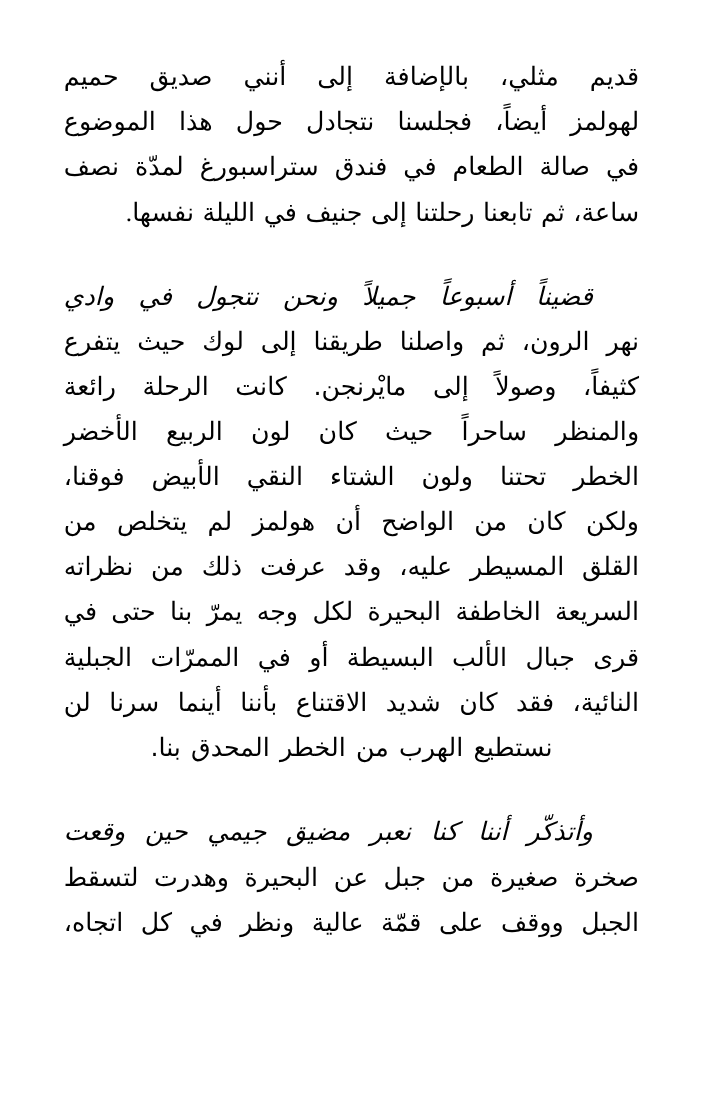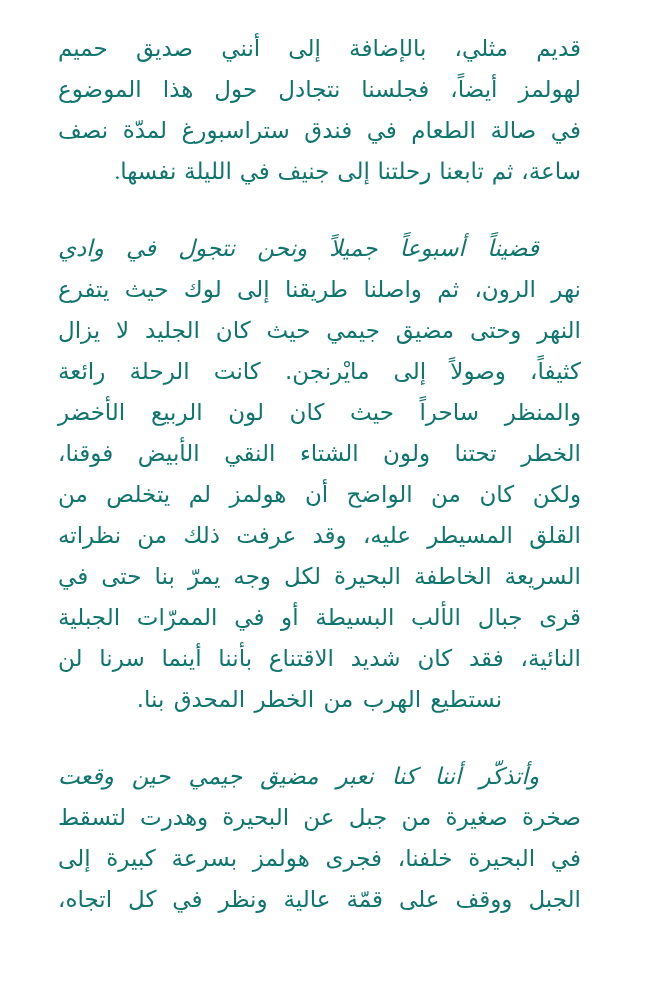--- a/index.html
+++ b/index.html
@@ -6,25 +6,25 @@
     margin: 0;
     padding: 0;
     background: #ffffff;
   }
   .page {
     position: relative;
     width: 651px;
     height: 1000px;
     box-sizing: border-box;
     background: #ffffff;
-    padding: 28px 70px 0 58px;
+    padding: 50px 70px 0 58px;
     direction: rtl;
     unicode-bidi: embed;
     font-family: "DejaVu Sans", sans-serif;
-    color: #0f766e;
+    color: #000000;
     overflow: hidden;
   }
   .para {
     margin: 0;
   }
   .para + .para {
     margin-top: 36px;
   }
   .line {
     font-size: 23px;
@@ -59,32 +59,30 @@
   <div class="para">
     <div class="line">قديم مثلي، بالإضافة إلى أنني صديق حميم</div>
     <div class="line">لهولمز أيضاً، فجلسنا نتجادل حول هذا الموضوع</div>
     <div class="line">في صالة الطعام في فندق ستراسبورغ لمدّة نصف</div>
     <div class="line end">ساعة، ثم تابعنا رحلتنا إلى جنيف في الليلة نفسها.</div>
   </div>
 
   <div class="para">
     <div class="line indent">قضيناً أسبوعاً جميلاً ونحن نتجول في وادي</div>
     <div class="line">نهر الرون، ثم واصلنا طريقنا إلى لوك حيث يتفرع</div>
-    <div class="line">النهر وحتى مضيق جيمي حيث كان الجليد لا يزال</div>
     <div class="line">كثيفاً، وصولاً إلى مايْرنجن. كانت الرحلة رائعة</div>
     <div class="line">والمنظر ساحراً حيث كان لون الربيع الأخضر</div>
     <div class="line">الخطر تحتنا ولون الشتاء النقي الأبيض فوقنا،</div>
     <div class="line">ولكن كان من الواضح أن هولمز لم يتخلص من</div>
     <div class="line">القلق المسيطر عليه، وقد عرفت ذلك من نظراته</div>
     <div class="line">السريعة الخاطفة البحيرة لكل وجه يمرّ بنا حتى في</div>
     <div class="line">قرى جبال الألب البسيطة أو في الممرّات الجبلية</div>
     <div class="line">النائية، فقد كان شديد الاقتناع بأننا أينما سرنا لن</div>
     <div class="line center">نستطيع الهرب من الخطر المحدق بنا.</div>
   </div>
 
   <div class="para">
     <div class="line indent">وأتذكّر أننا كنا نعبر مضيق جيمي حين وقعت</div>
     <div class="line">صخرة صغيرة من جبل عن البحيرة وهدرت لتسقط</div>
-    <div class="line">في البحيرة خلفنا، فجرى هولمز بسرعة كبيرة إلى</div>
     <div class="line">الجبل ووقف على قمّة عالية ونظر في كل اتجاه،</div>
   </div>
 
 </div>
 
 </body></html>

